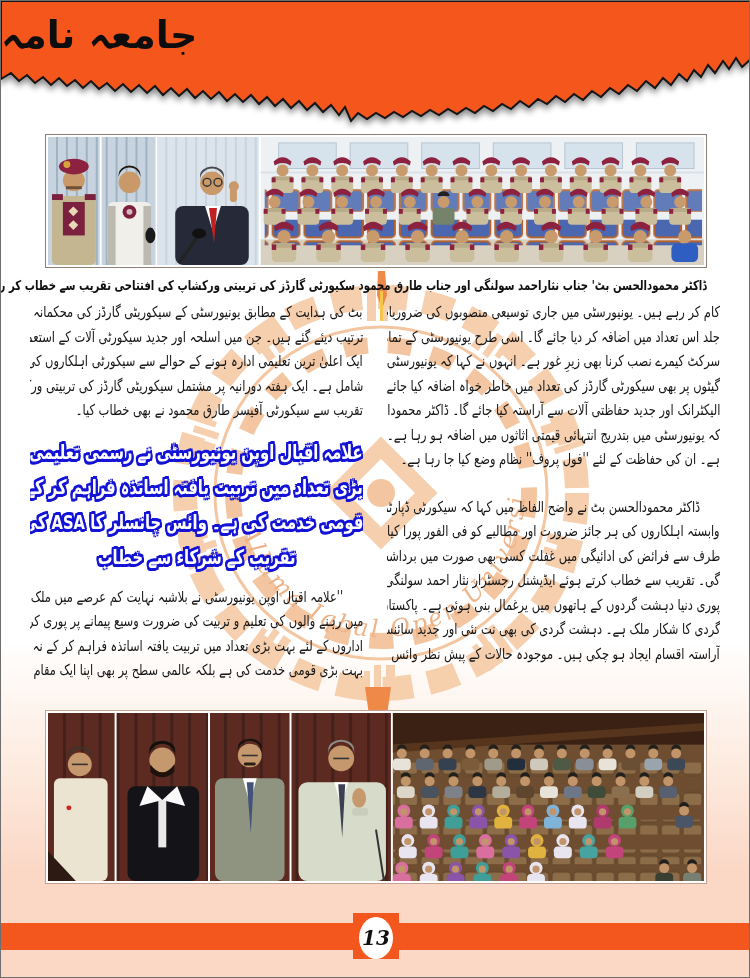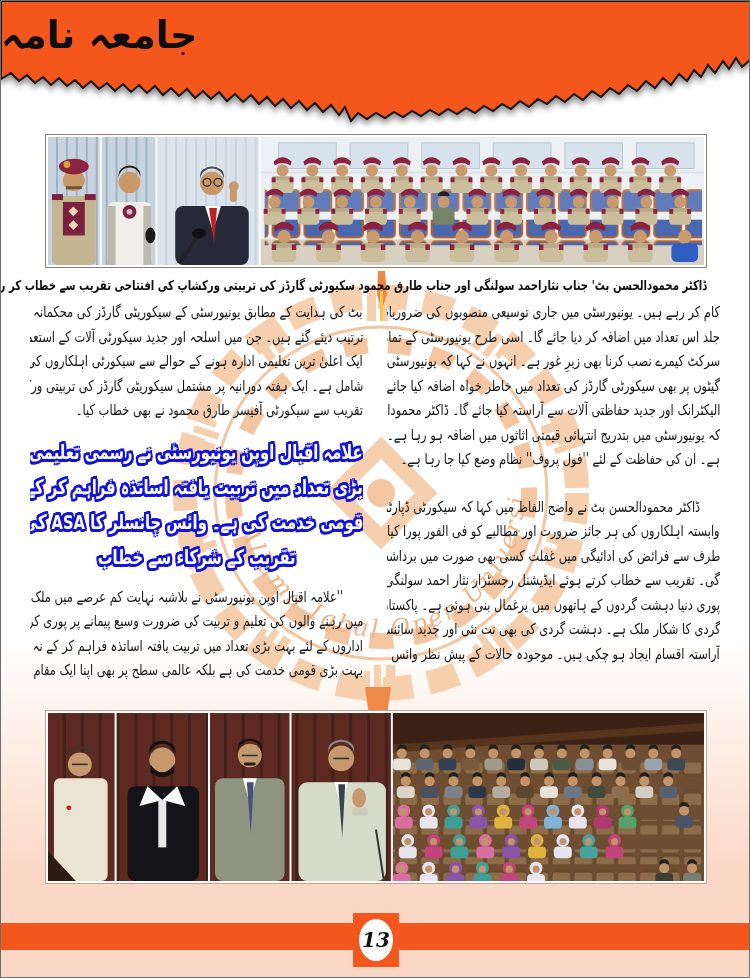--- a/index.html
+++ b/index.html
@@ -52,22 +52,22 @@
     text-shadow:
       -3px 0 0 #1414d6, 3px 0 0 #1414d6, 0 -3px 0 #1414d6, 0 3px 0 #1414d6,
       -2px -2px 0 #1414d6, 2px -2px 0 #1414d6, -2px 2px 0 #1414d6, 2px 2px 0 #1414d6,
       -3px -2px 0 #1414d6, 3px 2px 0 #1414d6, -2px 3px 0 #1414d6, 2px -3px 0 #1414d6;
   }
   
   .watermark{position:absolute;left:158px;top:268px;width:444px;height:448px;z-index:0;}
   
   .footer-band{position:absolute;left:0;top:922px;width:750px;height:27px;background:#f4571d;z-index:2;}
   .pageno-square{
-    position:absolute;left:352px;top:912px;width:46px;height:54px;background:#f4571d;z-index:3;
-    display:flex;align-items:center;justify-content:center;
+    position:absolute;left:352px;top:912px;width:46px;height:46px;background:#f4571d;z-index:3;
+    display:flex;align-items:flex-end;justify-content:center;
   }
   .pageno-oval{
     width:34px;height:42px;background:#ffffff;border-radius:50%;
     display:flex;align-items:center;justify-content:center;
     font-family:"DejaVu Serif",serif;font-style:italic;font-weight:bold;font-size:20px;color:#111;
   }
 </style>
 </head>
 <body>
 

